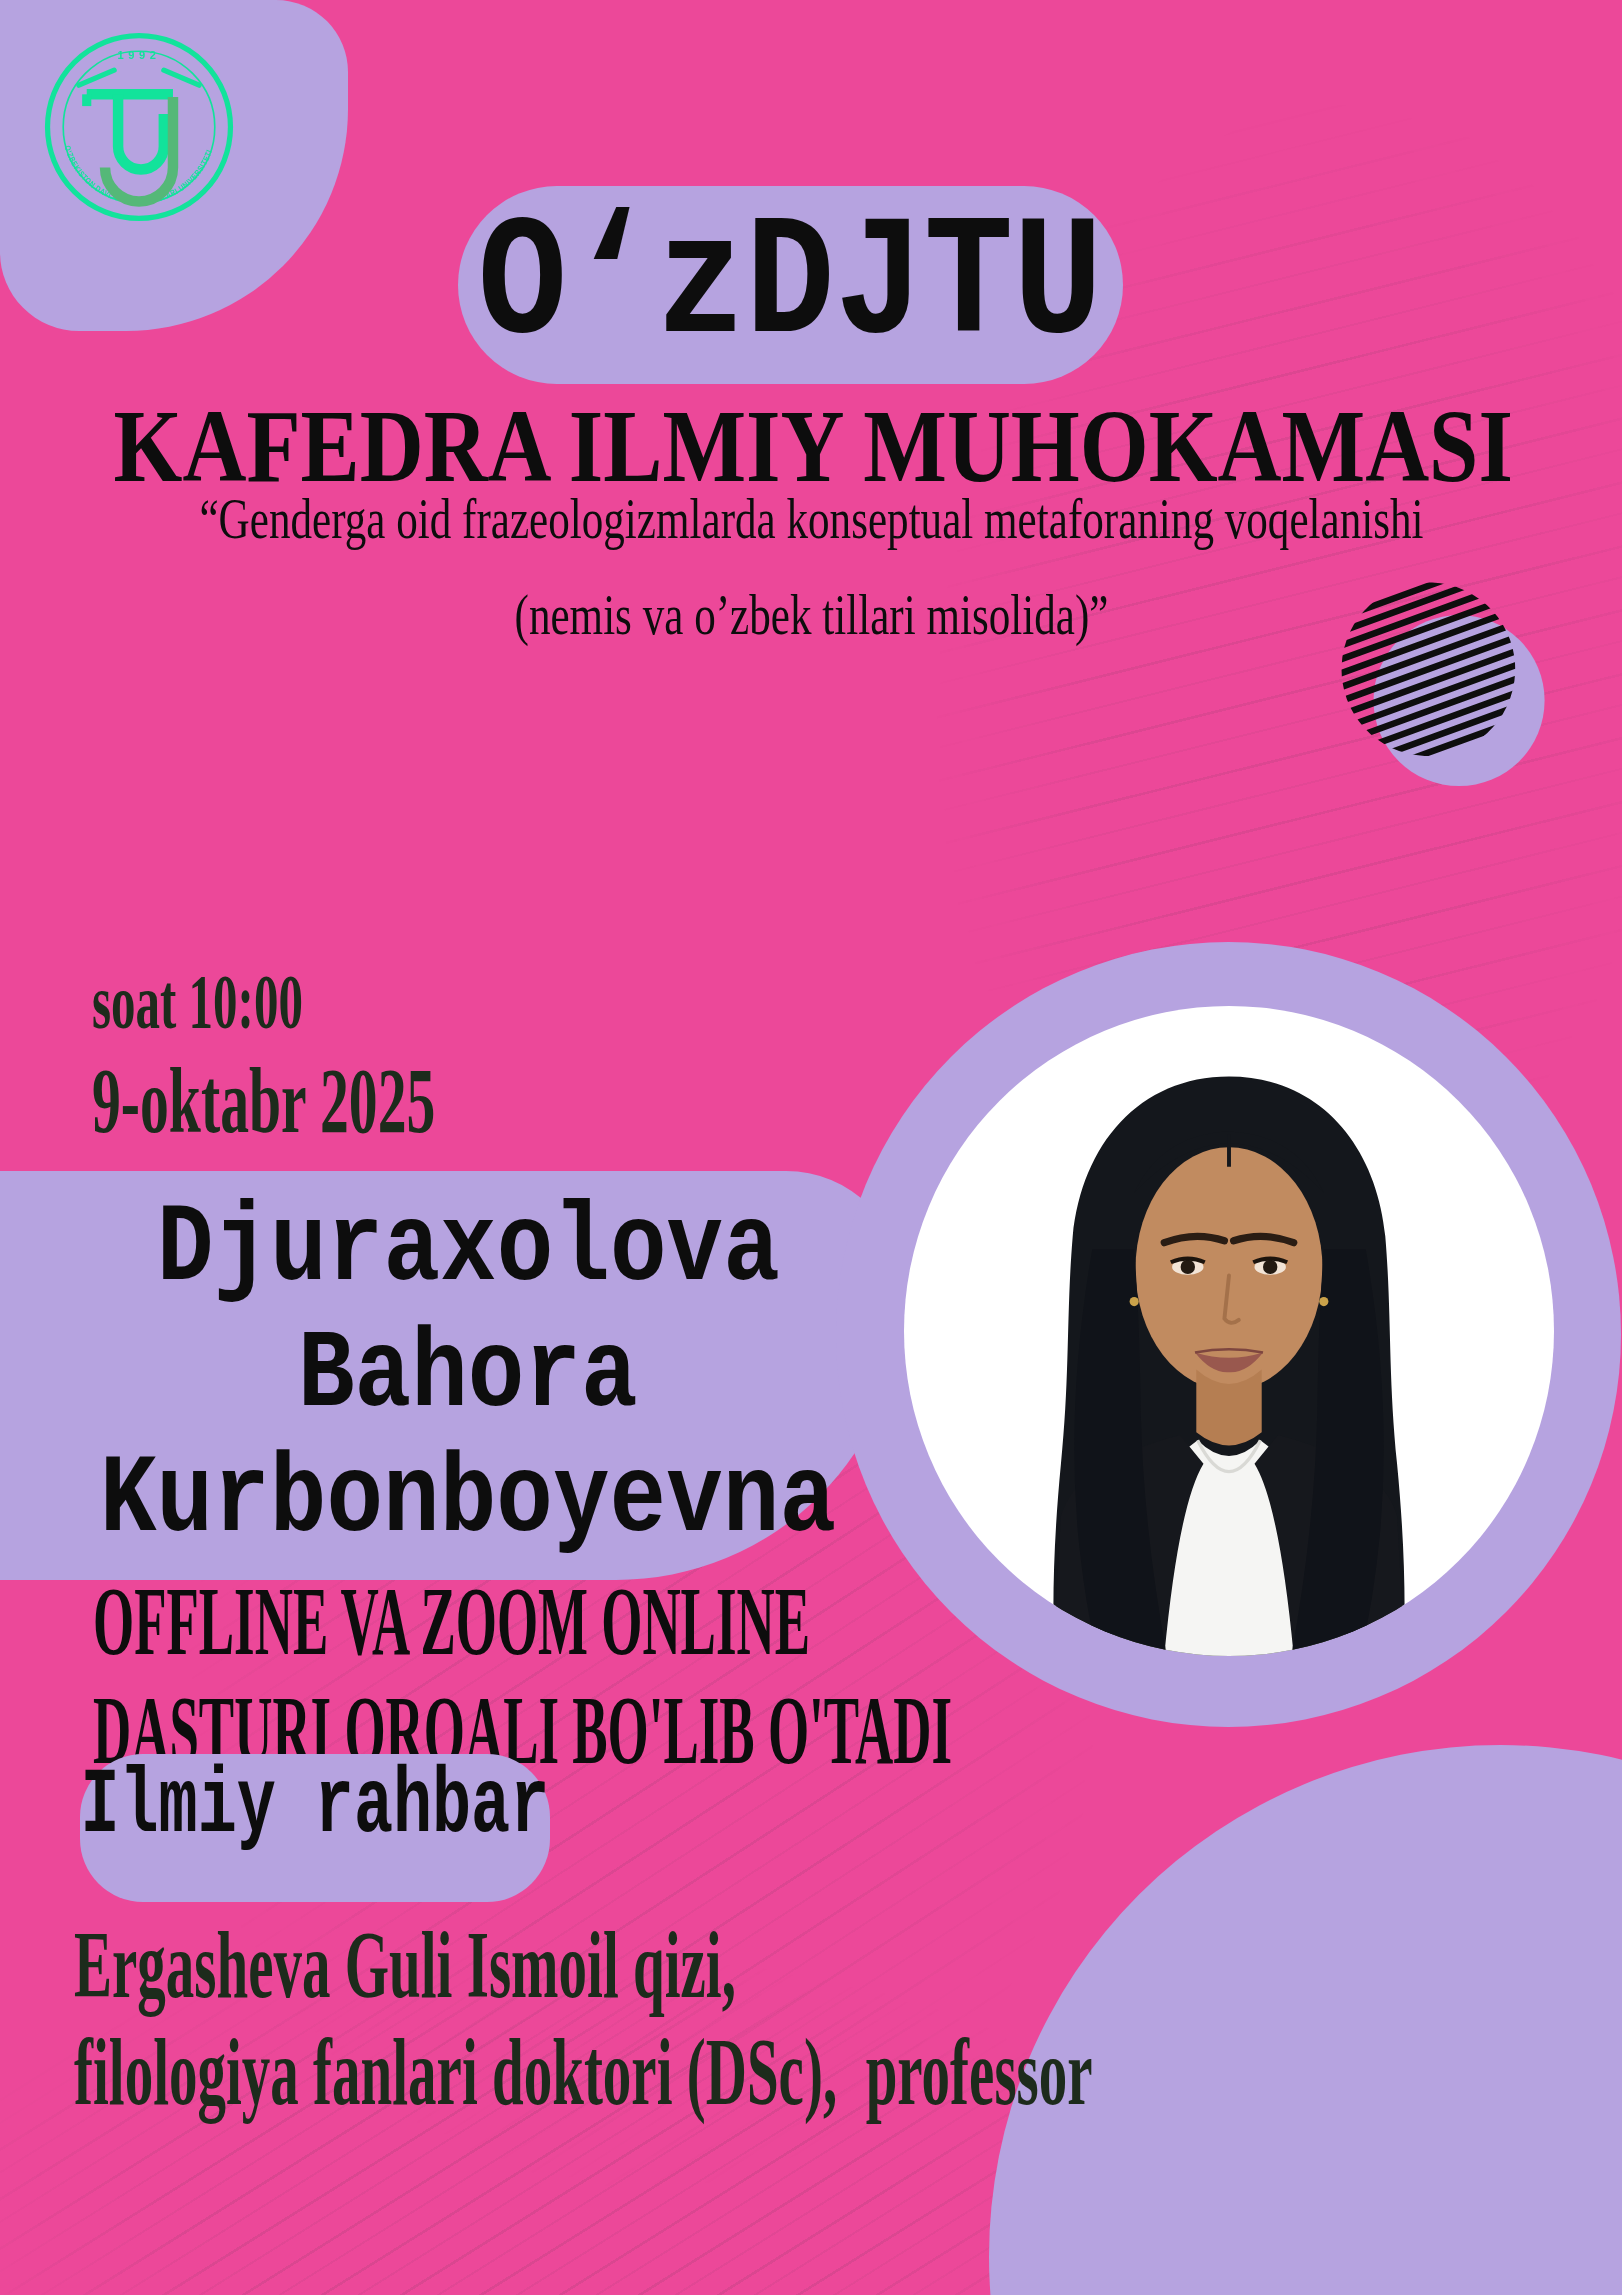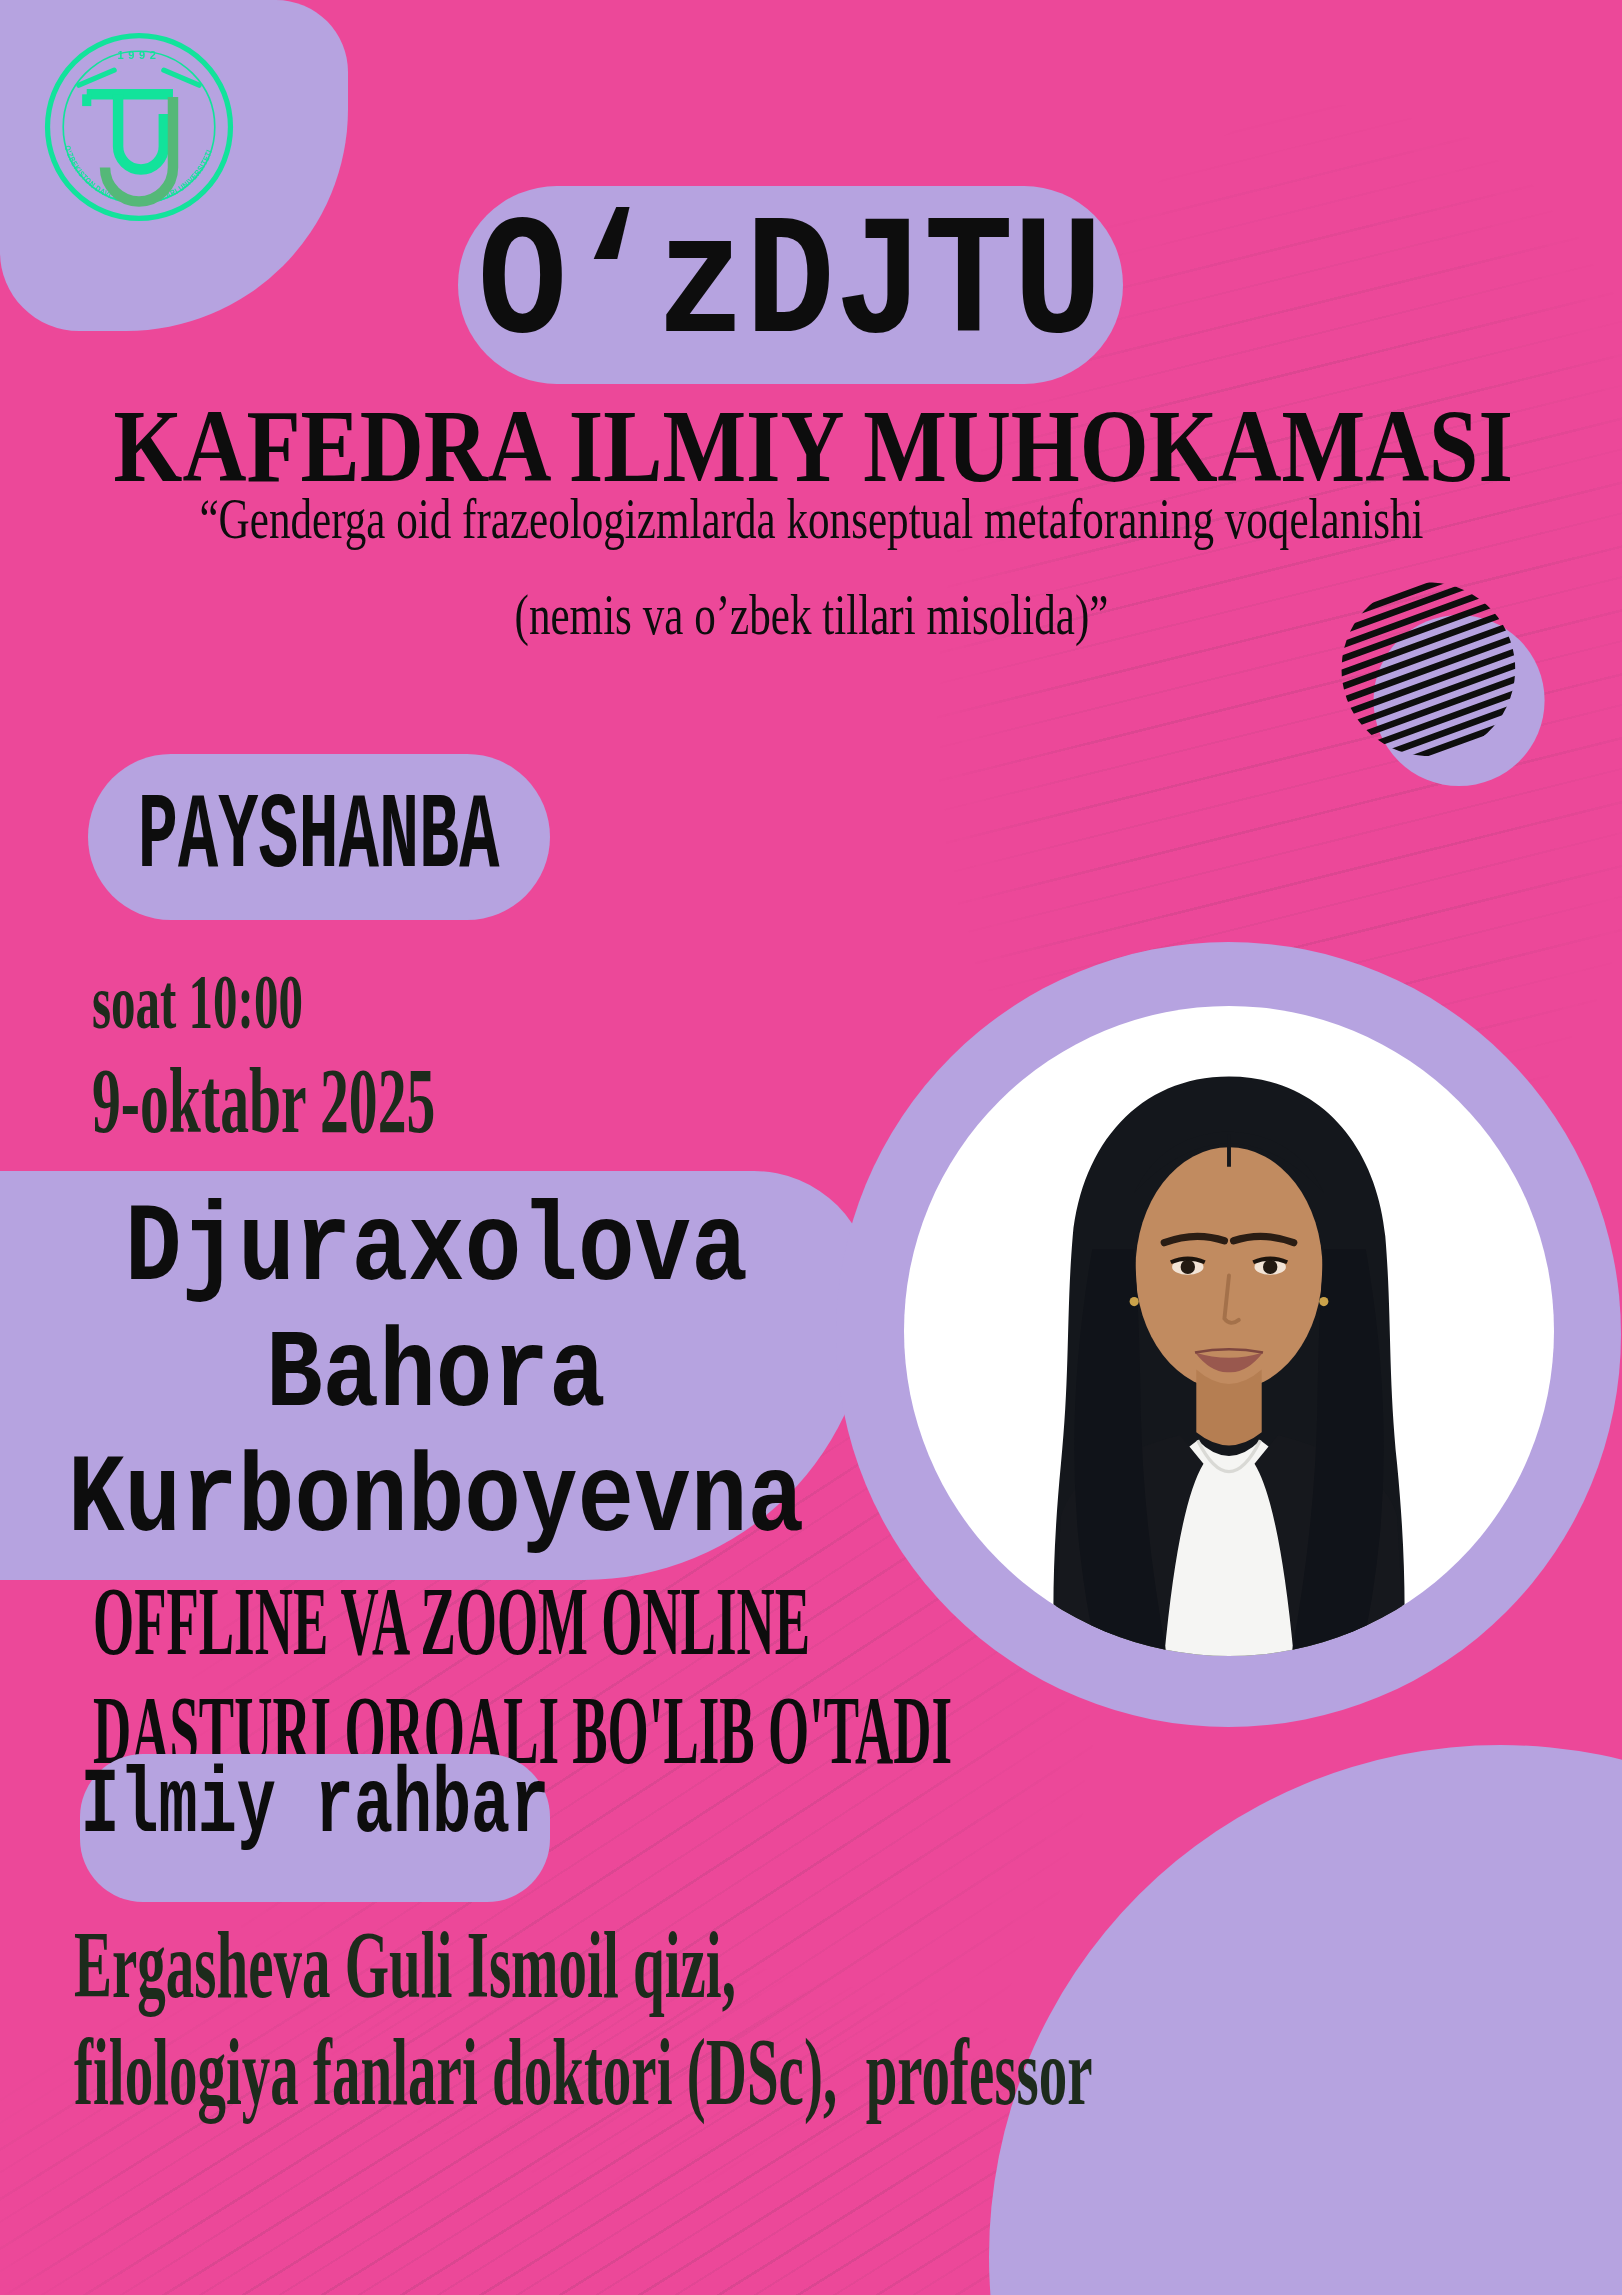--- a/index.html
+++ b/index.html
@@ -108,28 +108,25 @@
       <line x1="10" y1="147" x2="276" y2="147"></line>
       <line x1="10" y1="167" x2="276" y2="167"></line>
       <line x1="10" y1="187" x2="276" y2="187"></line>
       <line x1="10" y1="207" x2="276" y2="207"></line>
       <line x1="10" y1="227" x2="276" y2="227"></line>
       <line x1="10" y1="247" x2="276" y2="247"></line>
       <line x1="10" y1="267" x2="276" y2="267"></line>
     </g>
   </svg>
 
-  <div class="purple day-pill">
-    <span class="squeeze ink" style="font-size:108px;font-weight:bold;transform:scaleX(.62);">PAYSHANBA</span>
-  </div>
 
   <div class="tl green" style="left:92px;top:961px;font-size:79px;transform:scaleX(.62);">soat 10:00</div>
   <div class="tl green" style="left:92px;top:1052px;font-size:93px;transform:scaleX(.62);">9-oktabr 2025</div>
 
-  <div class="purple name-box" style="font-size:111px;font-weight:bold;line-height:1.13;">
+  <div class="purple name-box" style="font-size:111px;font-weight:bold;line-height:1.13;padding-left:32px;">
     <span class="squeeze ink" style="transform:scaleX(.85);">Djuraxolova</span>
     <span class="squeeze ink" style="transform:scaleX(.85);">Bahora</span>
     <span class="squeeze ink" style="transform:scaleX(.85);">Kurbonboyevna</span>
   </div>
 
   <div class="purple photo-ring"></div>
   <div class="photo-disc">
     <svg width="650" height="650" viewBox="0 0 994 994">
 
       <path d="M497,108 C360,108 272,212 258,352 C248,472 254,560 240,700 C230,804 226,902 230,994 L764,994 C768,902 764,804 754,700 C740,560 746,472 736,352 C722,212 634,108 497,108 Z" fill="#14171c"></path>

